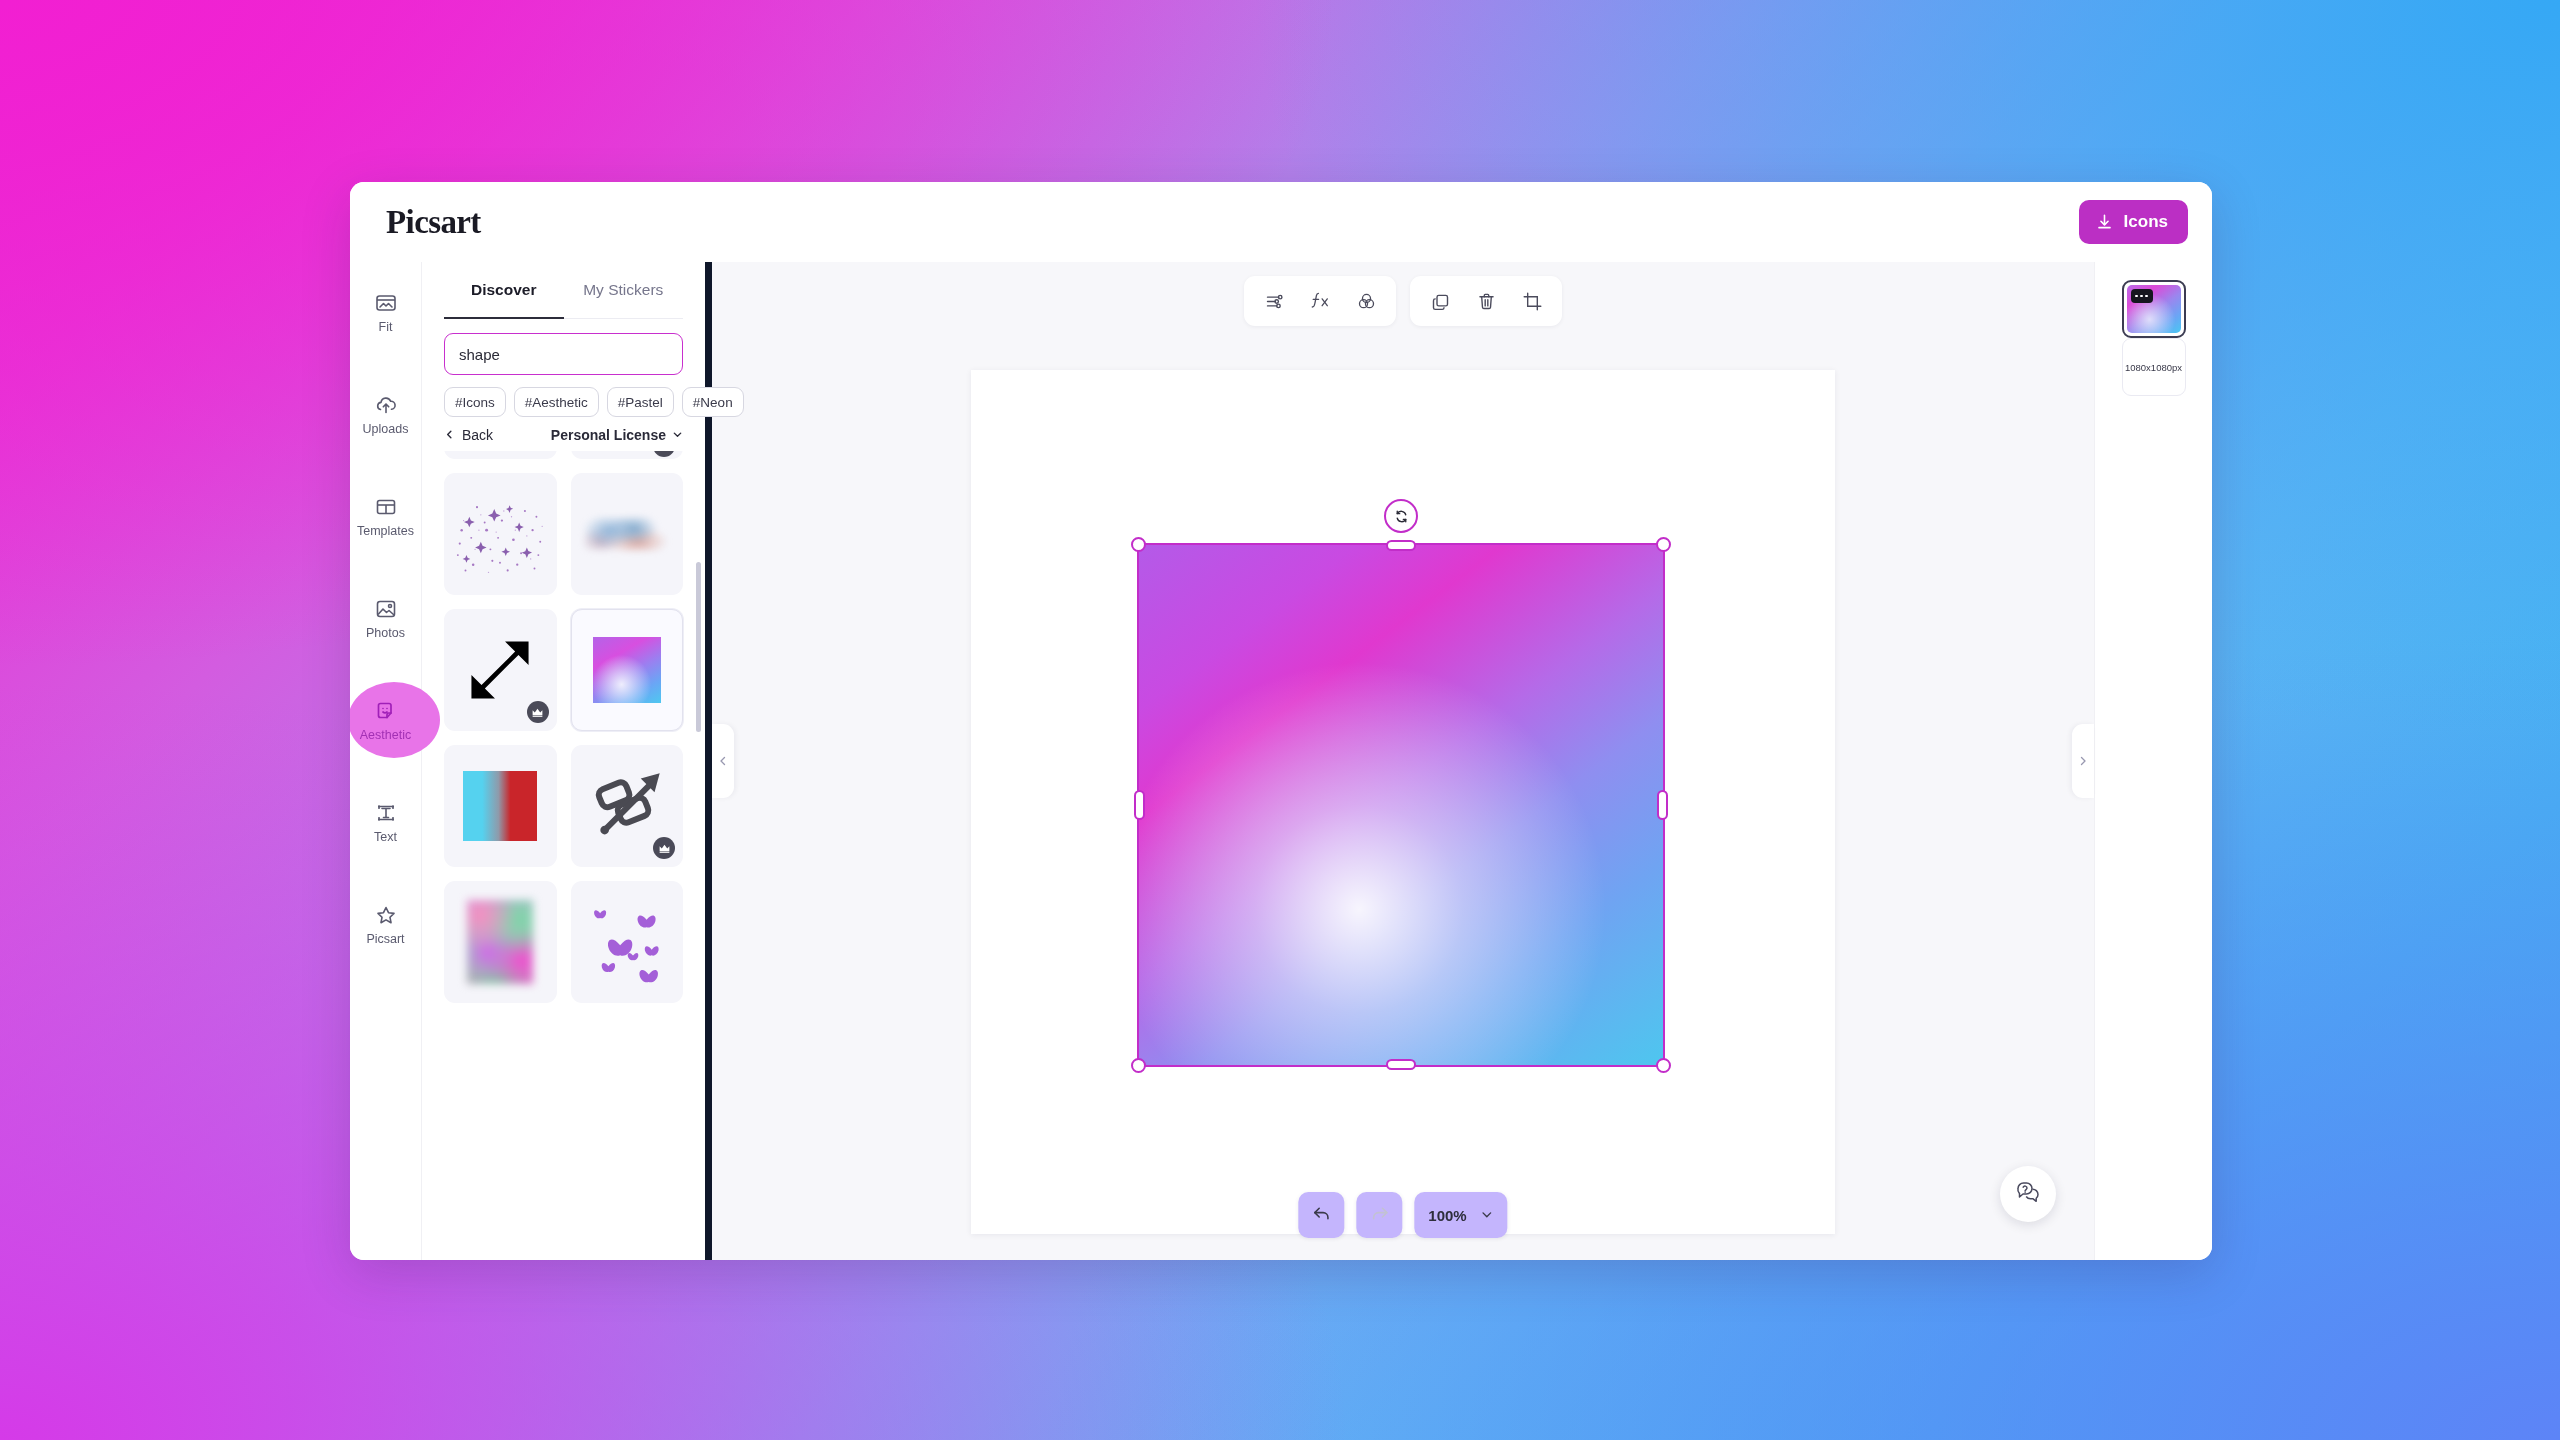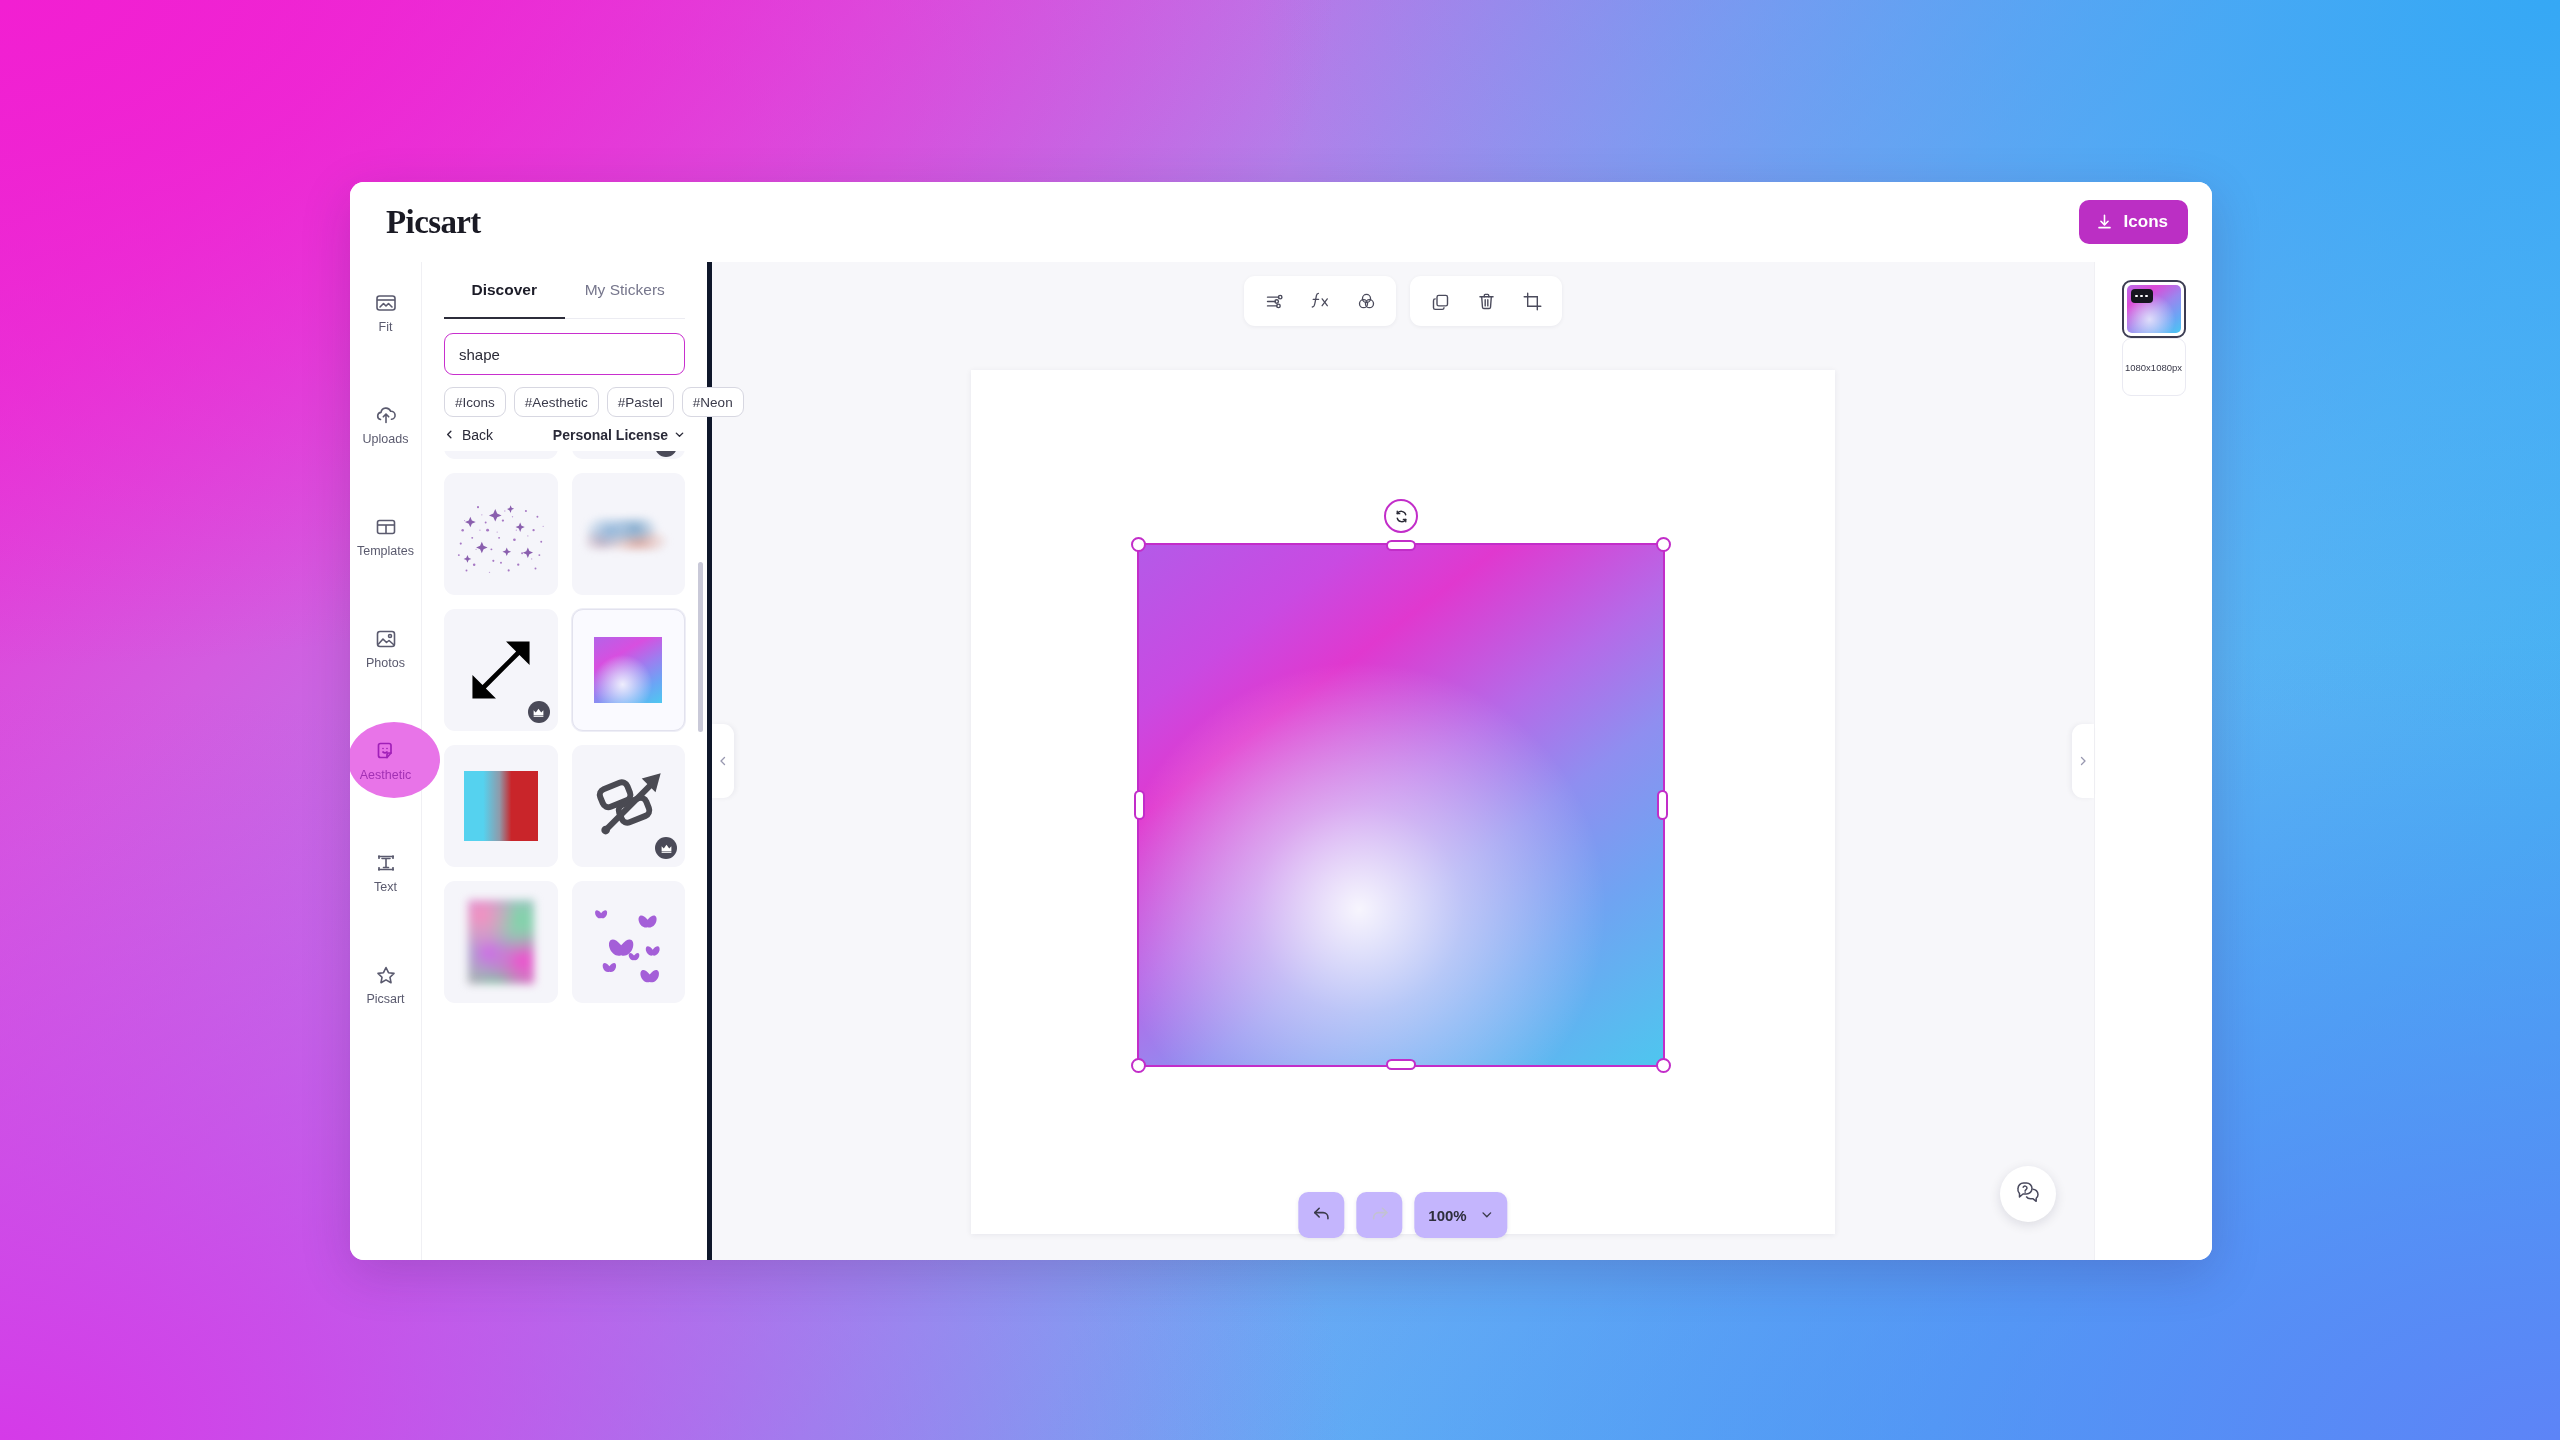--- a/index.html
+++ b/index.html
@@ -86,21 +86,21 @@
 
   
   .rail {
     width: 72px;
     flex: 0 0 72px;
     background:#fff;
     border-right: 1px solid #f0f0f4;
     padding-top: 14px;
     display:flex; flex-direction:column;
     align-items:center;
-    gap: 18px;
+    gap: 8px;
     position: relative;
     z-index: 5;
   }
   .rail-item {
     width: 72px; height: 72px;
     display:flex; flex-direction:column;
     align-items:center; justify-content:center;
     gap: 5px;
     cursor:pointer;
     position: relative;
@@ -127,21 +127,21 @@
     width: 7px; height: 52px;
     border-radius: 4px;
     background:#b223c7;
   }
 
   
   .panel {
     width: 290px;
     flex: 0 0 290px;
     background:#fff;
-    border-right: 5px solid #0f172a;
+    border-right: 7px solid #0f172a;
     display:flex; flex-direction:column;
     position:relative;
     z-index: 4;
   }
   .tabs { display:flex; height: 56px; padding: 0 22px; }
   .tab {
     flex:1;
     display:flex; align-items:center; justify-content:center;
     font-size: 15.5px;
     color:#76768c;

